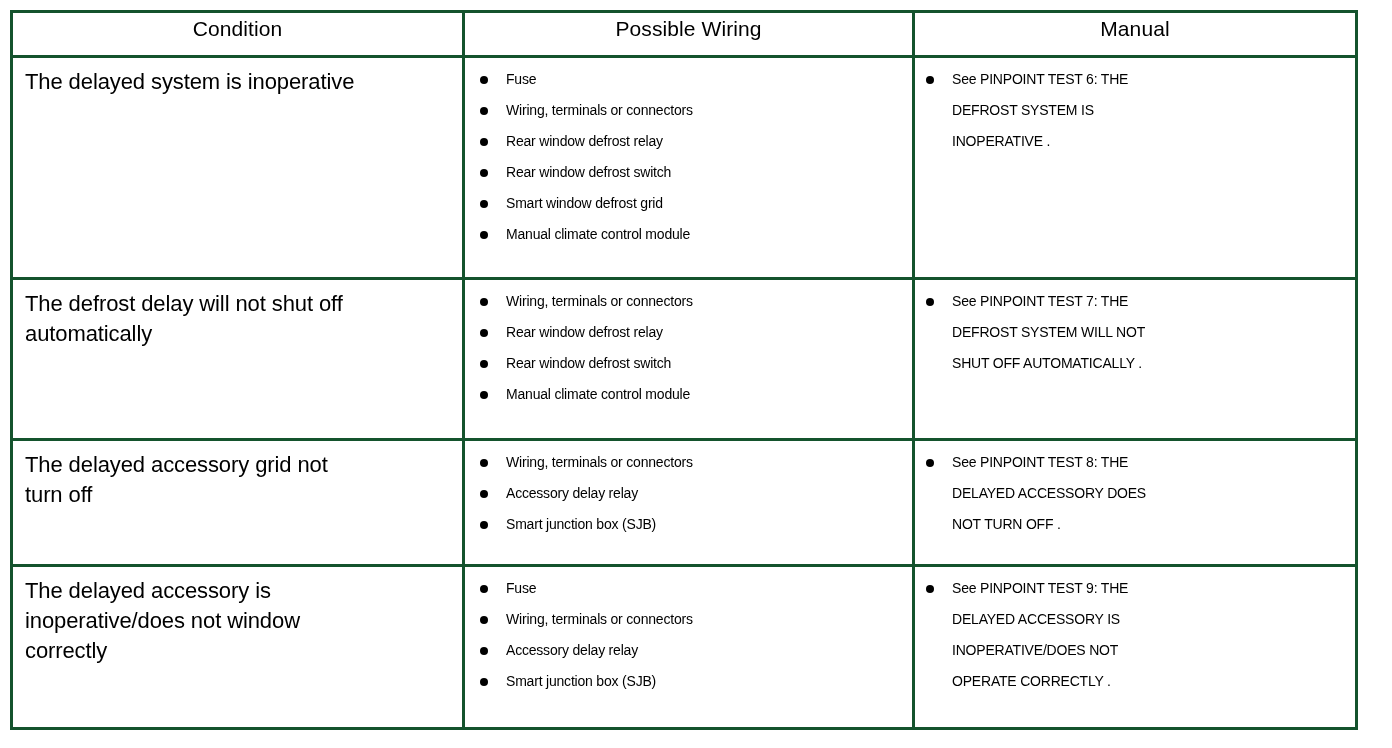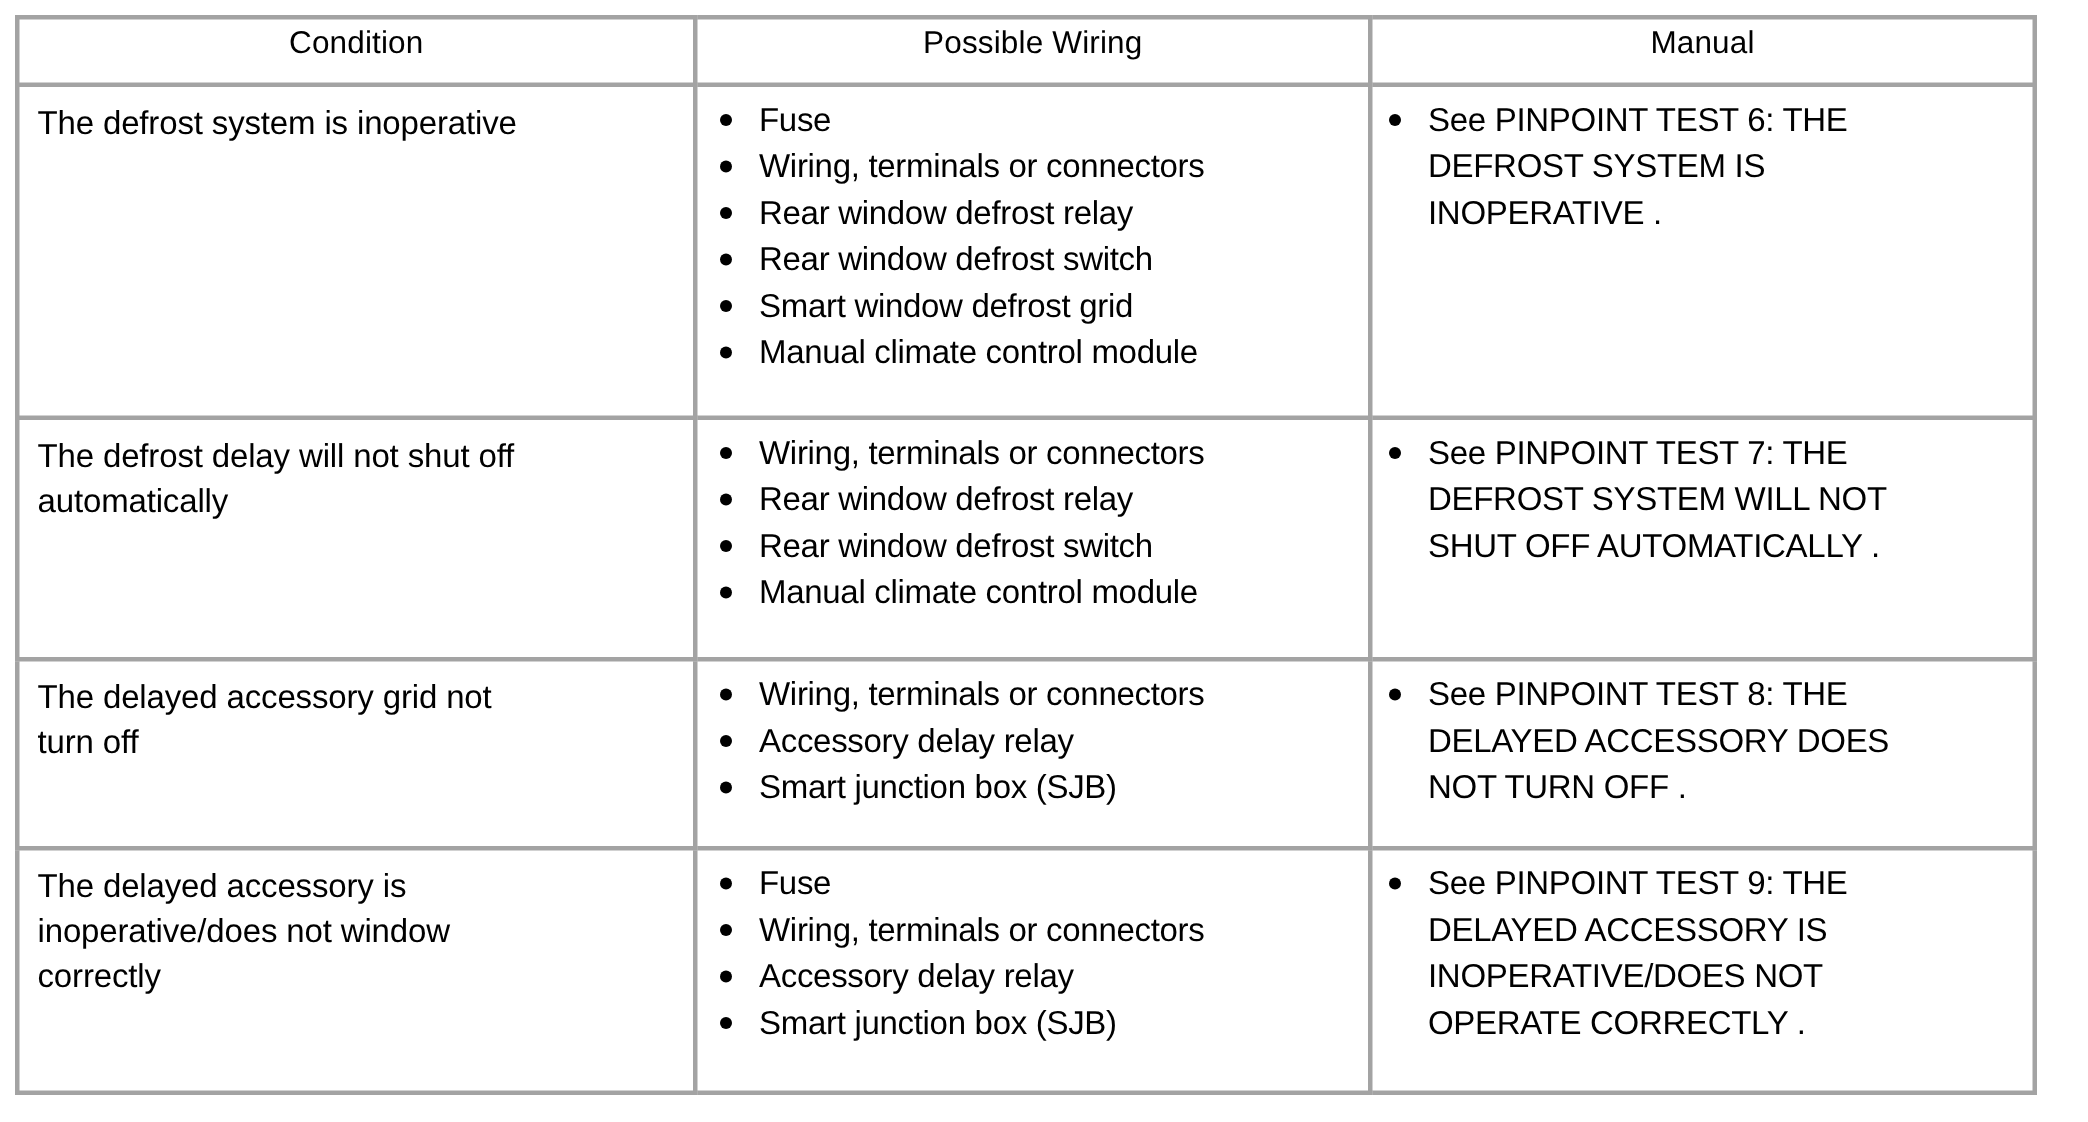--- a/index.html
+++ b/index.html
@@ -28,21 +28,21 @@
     border-collapse: collapse;
     table-layout: fixed;
     background: #ffffff;
   }
   .diag-table col.c-condition { width: 452px; }
   .diag-table col.c-sources   { width: 450px; }
   .diag-table col.c-action    { width: 443px; }
 
   .diag-table th,
   .diag-table td {
-    border: 3px solid #a3a3a3;
+    border: 3px solid #14532d;
     vertical-align: top;
     background: #ffffff;
     padding: 0;
   }
   .diag-table th {
     text-align: center;
     font-weight: normal;
     font-size: 21px;
     line-height: 24px;
     height: 33px;
@@ -59,21 +59,21 @@
     white-space: pre-line;
   }
   ul.bullets {
     list-style: none;
     margin: 0;
     padding: 0;
   }
   ul.bullets > li {
     position: relative;
     padding-left: 33px;
-    font-size: 22px;
+    font-size: 14px;
     line-height: 31px;
     letter-spacing: -0.2px;
     white-space: pre-line;
   }
   ul.bullets > li .bullet-dot {
     position: absolute;
     left: 7px;
     top: 12px;
     width: 8px;
     height: 8px;
@@ -105,21 +105,21 @@
         <th>Condition</th>
         <th>Possible Wiring</th>
         <th>Manual</th>
       </tr>
     </thead>
     <tbody>
 
       <tr class="r1">
         <td class="row-condition">
           <div class="cell-inner">
-            <div class="cond-text">The defrost system is inoperative</div>
+            <div class="cond-text">The delayed system is inoperative</div>
           </div>
         </td>
         <td class="row-sources">
           <div class="cell-inner">
             <ul class="bullets">
               <li><span class="bullet-dot"></span><span>Fuse</span></li>
               <li><span class="bullet-dot"></span><span>Wiring, terminals or connectors</span></li>
               <li><span class="bullet-dot"></span><span>Rear window defrost relay</span></li>
               <li><span class="bullet-dot"></span><span>Rear window defrost switch</span></li>
               <li><span class="bullet-dot"></span><span>Smart window defrost grid</span></li>

